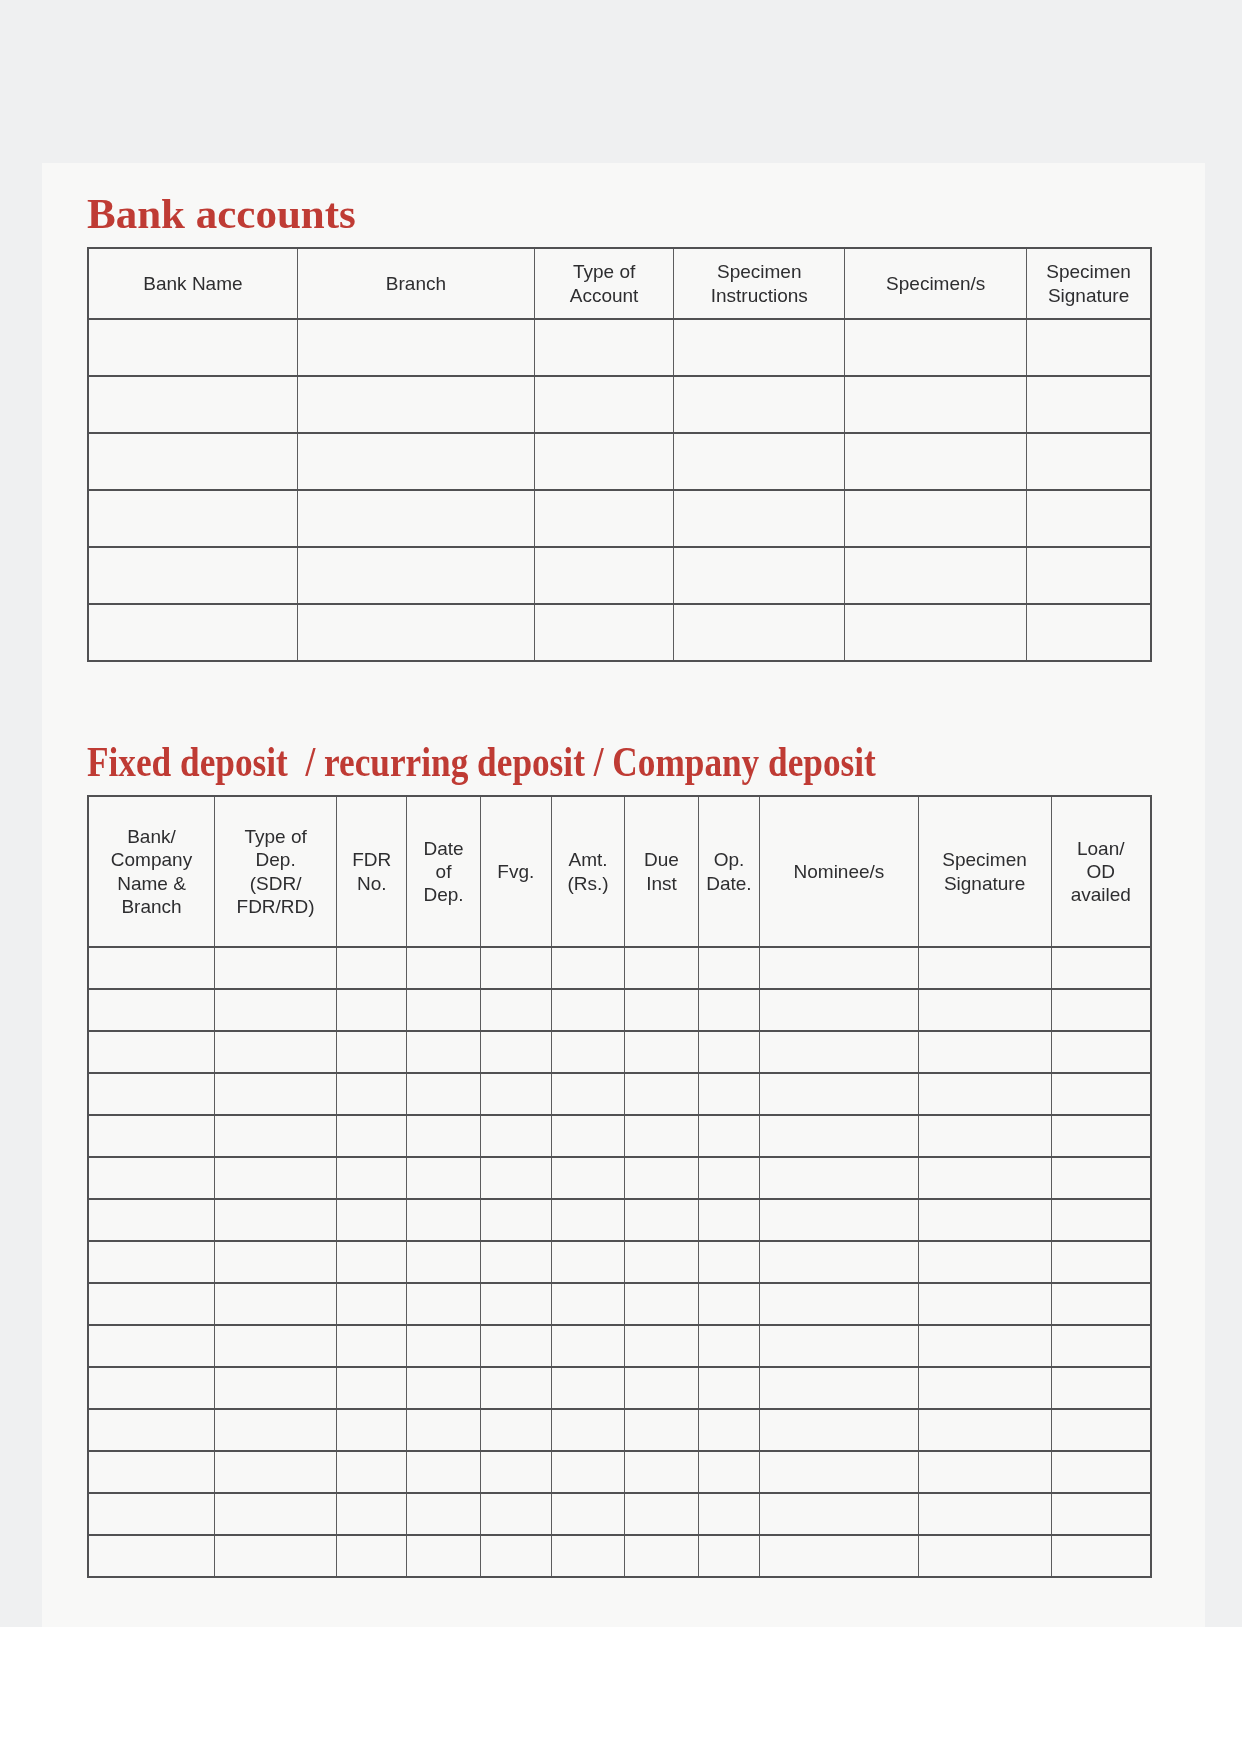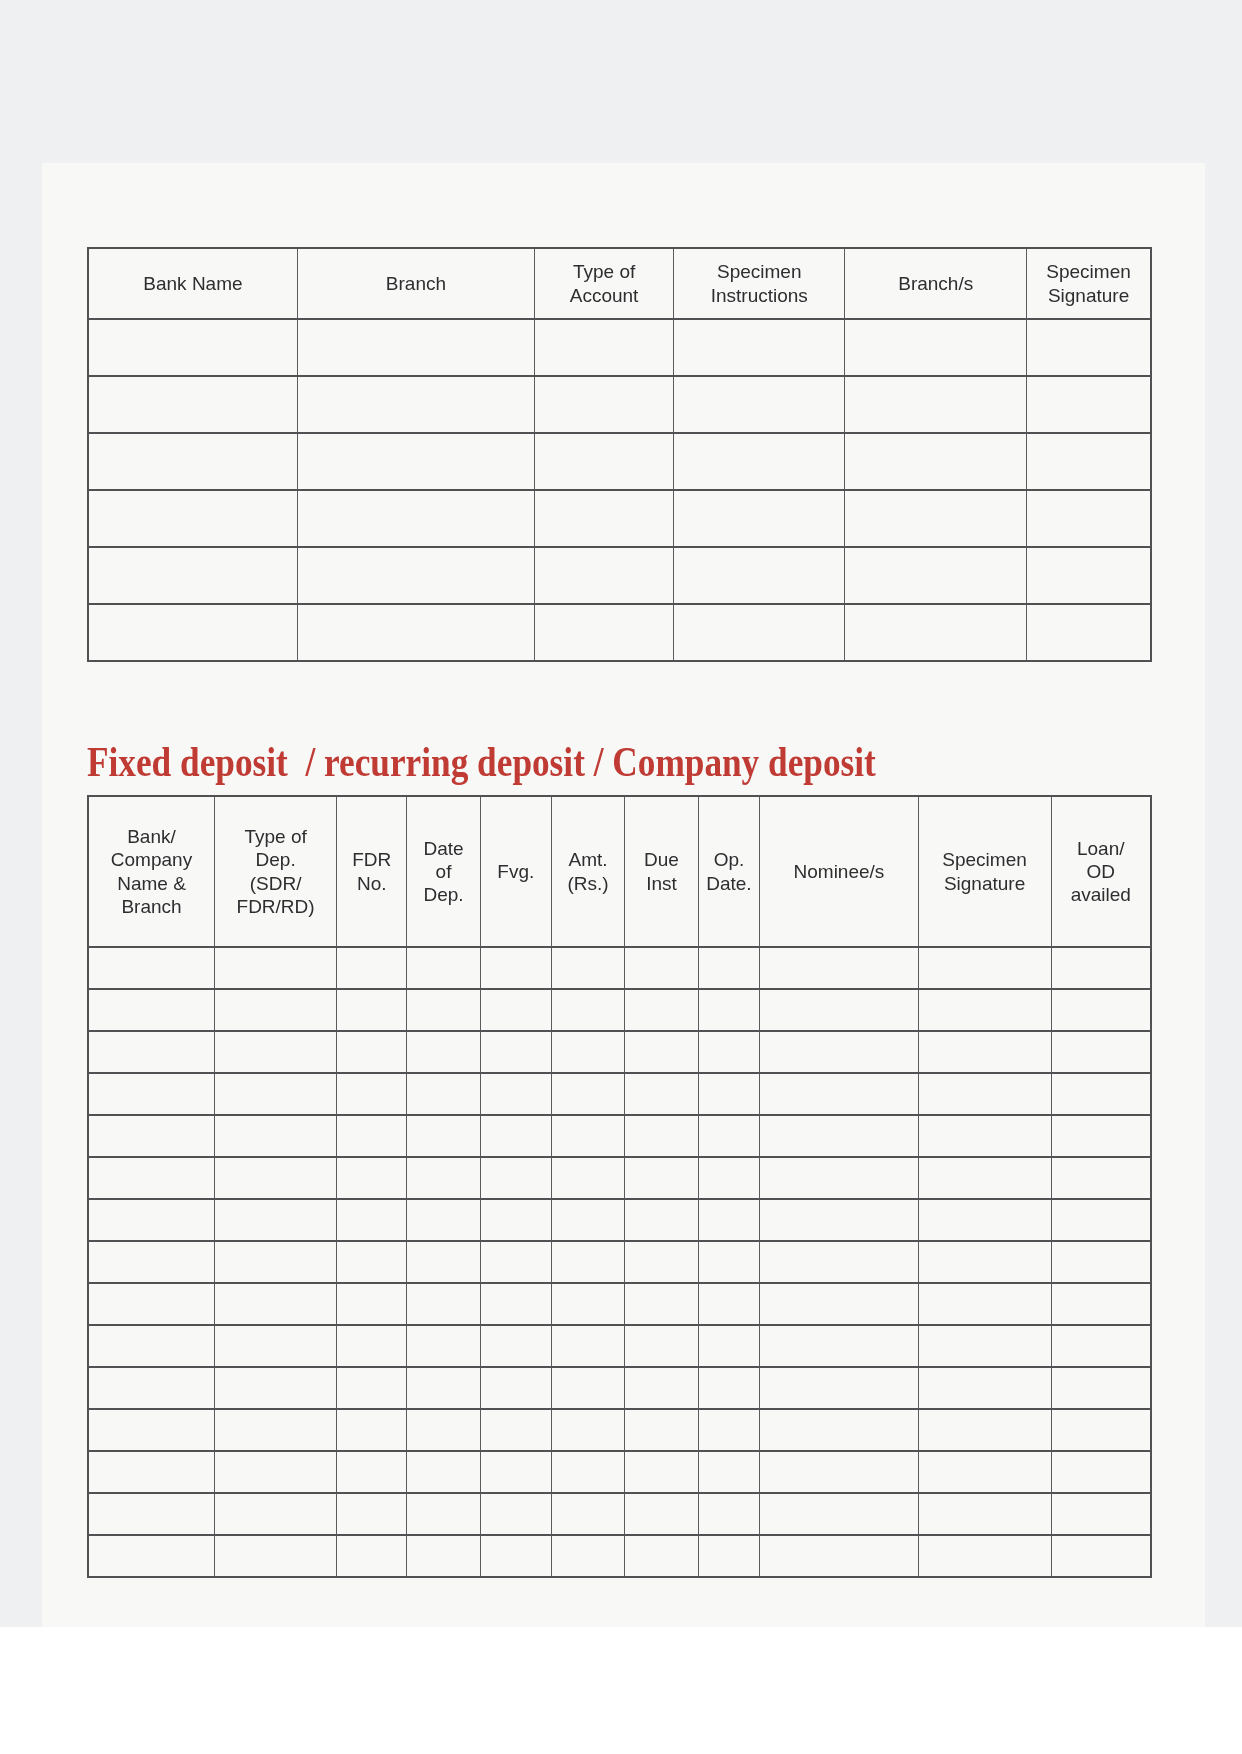--- a/index.html
+++ b/index.html
@@ -78,39 +78,40 @@
     width: 1242px;
     height: 127px;
     background: #ffffff;
   }
 </style>
 </head>
 <body>
 
 <div class="card">
 
+  <h1 id="title1" class="doc-title">Bank accounts</h1>
 
   <table id="table1">
       <colgroup>
         <col style="width: 19.7%;">
         <col style="width: 22.3%;">
         <col style="width: 13.1%;">
         <col style="width: 16.1%;">
         <col style="width: 17.1%;">
         <col style="width: 11.7%;">
       </colgroup>
       <thead>
         <tr>
           <th>Bank Name</th>
           <th>Branch</th>
           <th>Type of
 Account</th>
           <th>Specimen
 Instructions</th>
-          <th>Branch/s</th>
+          <th>Specimen/s</th>
           <th>Specimen
 Signature</th>
         </tr>
       </thead>
       <tbody>
         <tr>
           <td></td>
           <td></td>
           <td></td>
           <td></td>

